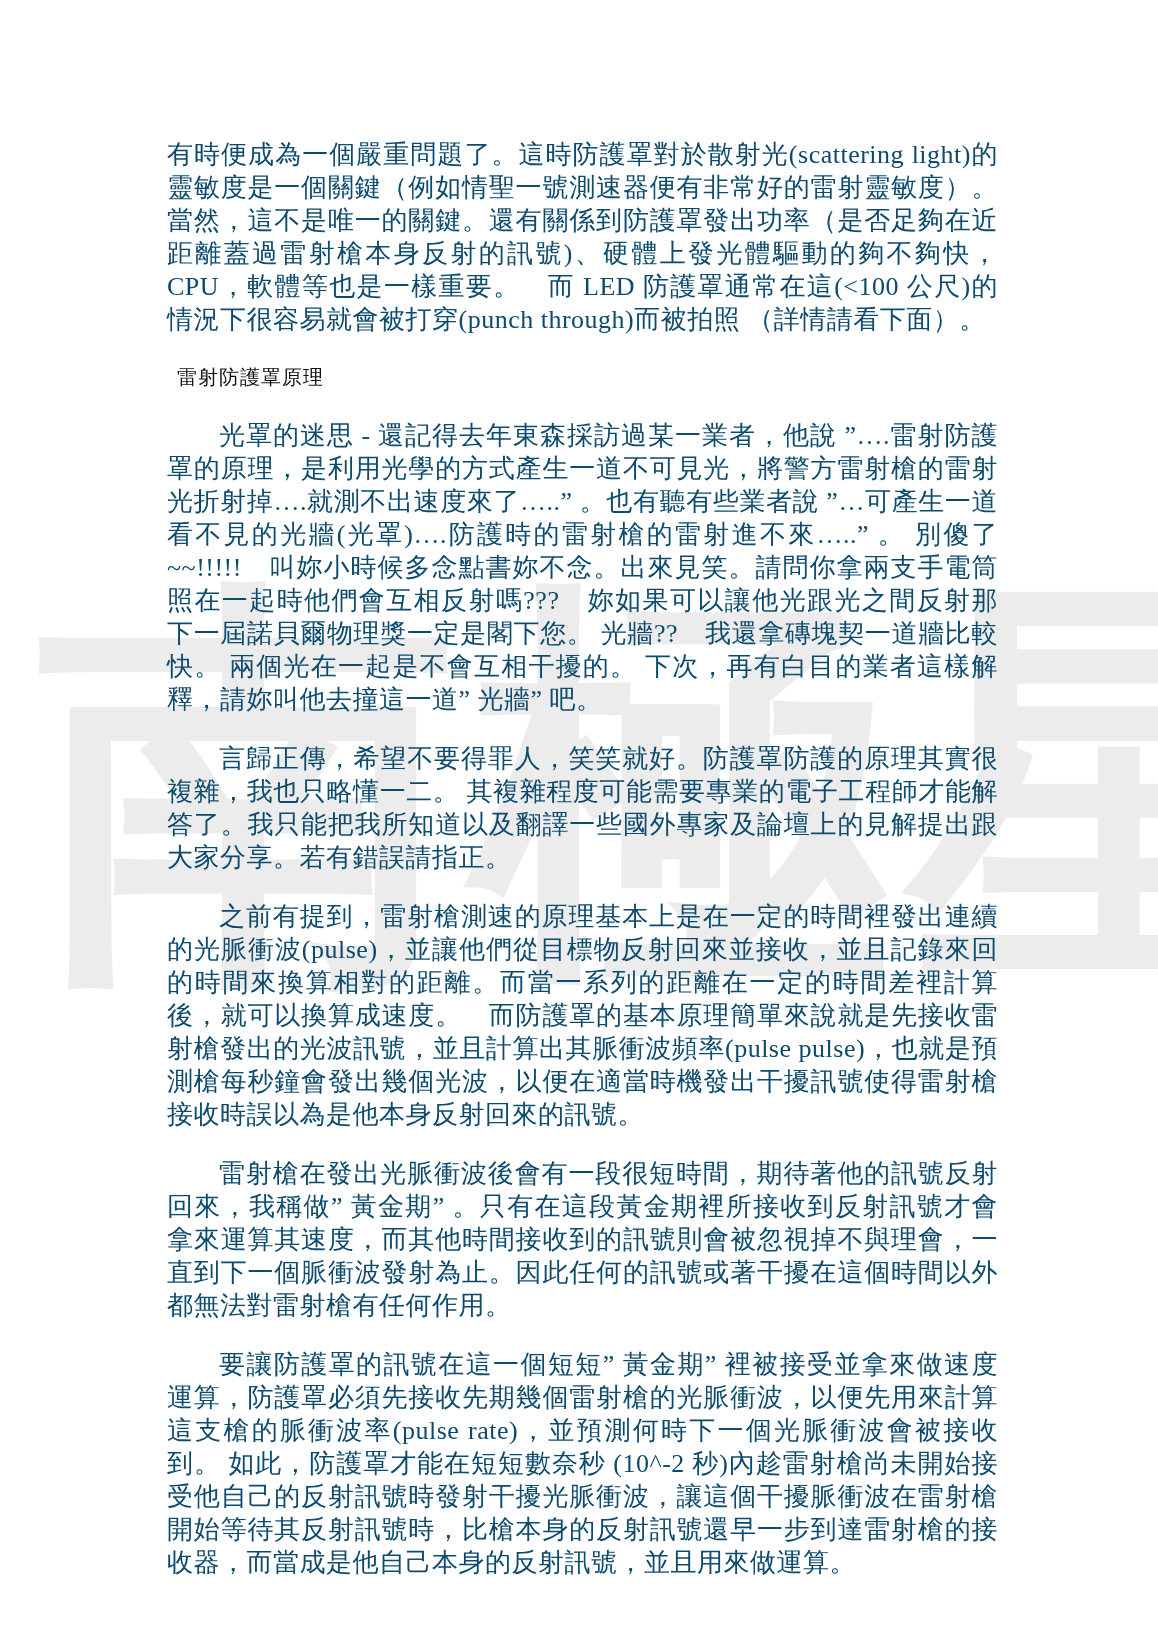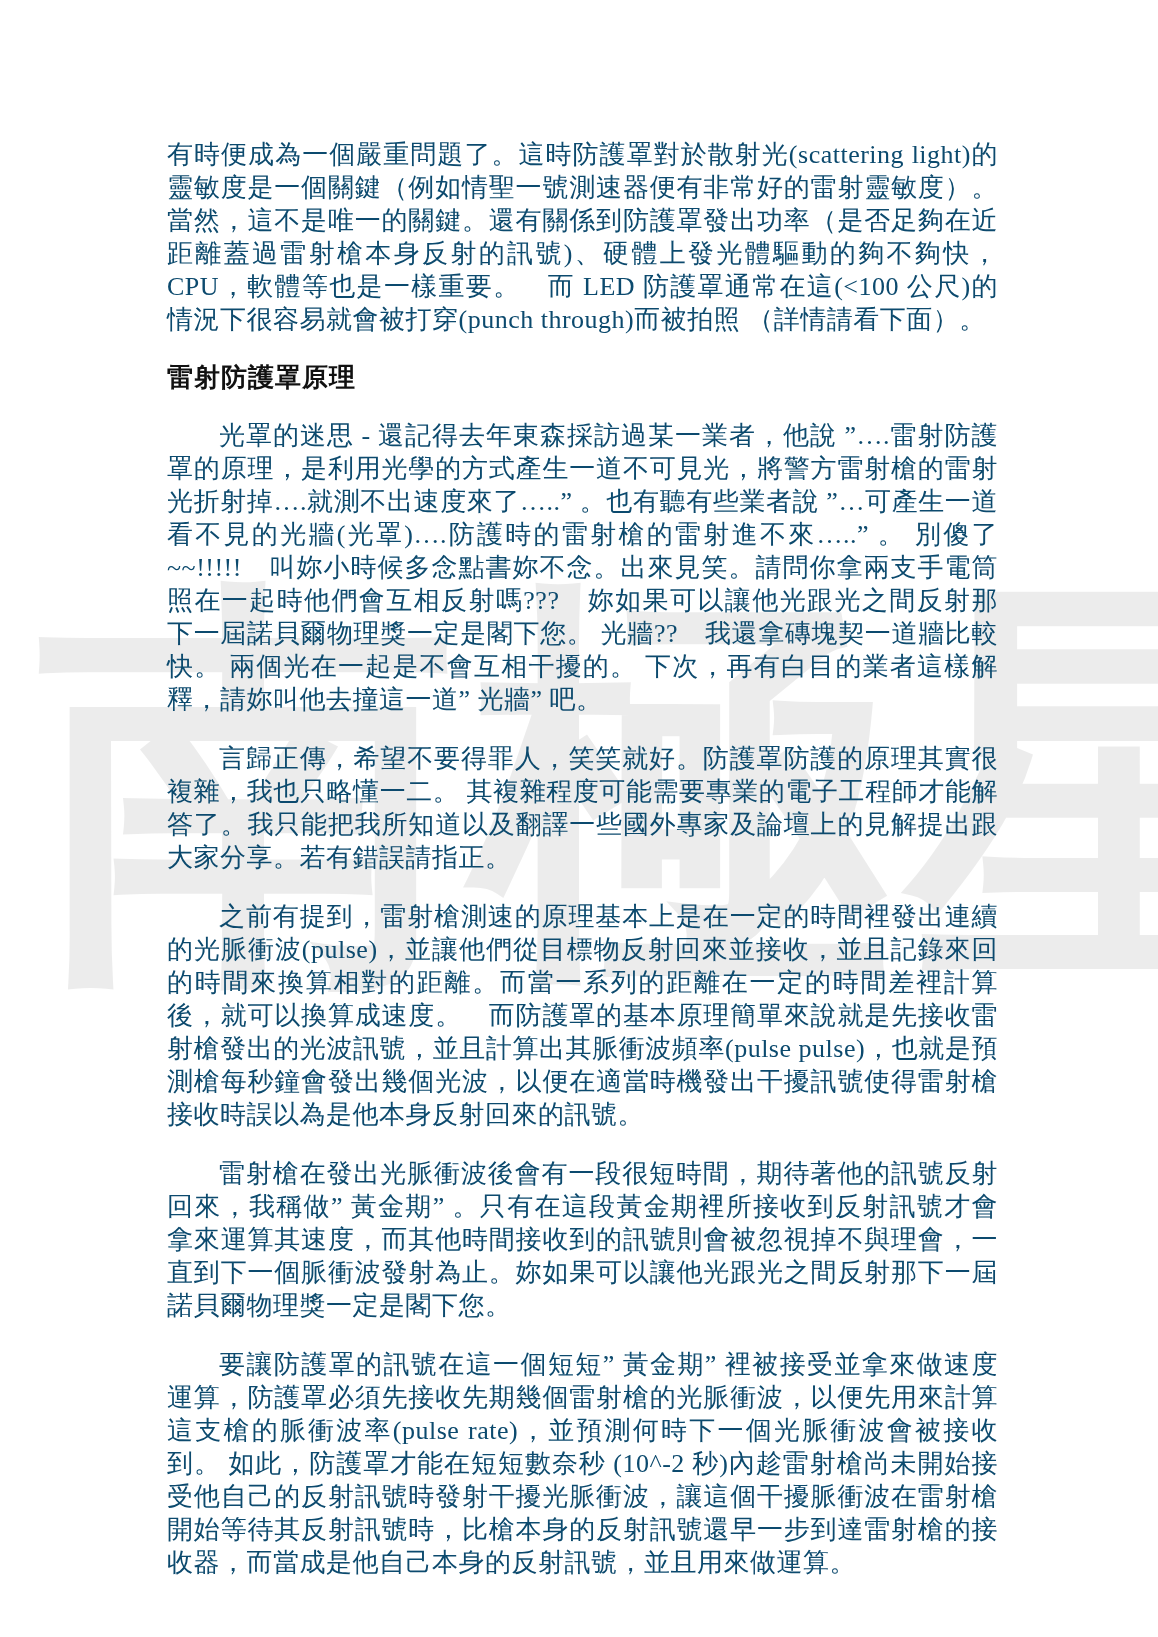--- a/index.html
+++ b/index.html
@@ -45,24 +45,24 @@
     font-size: 26px;
     line-height: 33px;
     color: #0c4a6e;
     text-align: justify;
     letter-spacing: 0.5px;
   }
   .para.indent {
     text-indent: 2em;
   }
   .heading {
-    margin: 0 0 26px 0;
-    font-size: 26px;
+    margin: 0 0 26px 10px;
+    font-size: 20px;
     line-height: 31px;
-    font-weight: bold;
+    font-weight: normal;
     color: #111111;
     letter-spacing: 1px;
   }
 </style>
 </head>
 <body>
 
 <div class="page">
 
   <div class="watermark">南極星</div>
@@ -72,18 +72,18 @@
     <p class="para">有時便成為一個嚴重問題了。這時防護罩對於散射光(scattering light)的靈敏度是一個關鍵（例如情聖一號測速器便有非常好的雷射靈敏度）。 當然，這不是唯一的關鍵。還有關係到防護罩發出功率（是否足夠在近距離蓋過雷射槍本身反射的訊號)、硬體上發光體驅動的夠不夠快，CPU，軟體等也是一樣重要。　而 LED 防護罩通常在這(&lt;100 公尺)的情況下很容易就會被打穿(punch through)而被拍照 （詳情請看下面）。</p>
 
     <h2 class="heading">雷射防護罩原理</h2>
 
     <p class="para indent">光罩的迷思 - 還記得去年東森採訪過某一業者，他說 ”….雷射防護罩的原理，是利用光學的方式產生一道不可見光，將警方雷射槍的雷射光折射掉….就測不出速度來了…..” 。也有聽有些業者說 ”…可產生一道看不見的光牆(光罩)….防護時的雷射槍的雷射進不來…..” 。 別傻了~~!!!!!　叫妳小時候多念點書妳不念。出來見笑。請問你拿兩支手電筒照在一起時他們會互相反射嗎???　妳如果可以讓他光跟光之間反射那下一屆諾貝爾物理獎一定是閣下您。 光牆??　我還拿磚塊契一道牆比較快。 兩個光在一起是不會互相干擾的。 下次，再有白目的業者這樣解釋，請妳叫他去撞這一道” 光牆” 吧。</p>
 
     <p class="para indent">言歸正傳，希望不要得罪人，笑笑就好。防護罩防護的原理其實很複雜，我也只略懂一二。 其複雜程度可能需要專業的電子工程師才能解答了。我只能把我所知道以及翻譯一些國外專家及論壇上的見解提出跟大家分享。若有錯誤請指正。</p>
 
     <p class="para indent">之前有提到，雷射槍測速的原理基本上是在一定的時間裡發出連續的光脈衝波(pulse)，並讓他們從目標物反射回來並接收，並且記錄來回的時間來換算相對的距離。而當一系列的距離在一定的時間差裡計算後，就可以換算成速度。　而防護罩的基本原理簡單來說就是先接收雷射槍發出的光波訊號，並且計算出其脈衝波頻率(pulse pulse)，也就是預測槍每秒鐘會發出幾個光波，以便在適當時機發出干擾訊號使得雷射槍接收時誤以為是他本身反射回來的訊號。</p>
 
-    <p class="para indent">雷射槍在發出光脈衝波後會有一段很短時間，期待著他的訊號反射回來，我稱做” 黃金期” 。只有在這段黃金期裡所接收到反射訊號才會拿來運算其速度，而其他時間接收到的訊號則會被忽視掉不與理會，一直到下一個脈衝波發射為止。妳如果可以讓他光跟光之間反射那下一屆諾貝爾物理獎一定是閣下您。</p>
+    <p class="para indent">雷射槍在發出光脈衝波後會有一段很短時間，期待著他的訊號反射回來，我稱做” 黃金期” 。只有在這段黃金期裡所接收到反射訊號才會拿來運算其速度，而其他時間接收到的訊號則會被忽視掉不與理會，一直到下一個脈衝波發射為止。因此任何的訊號或著干擾在這個時間以外都無法對雷射槍有任何作用。</p>
 
     <p class="para indent">要讓防護罩的訊號在這一個短短” 黃金期” 裡被接受並拿來做速度運算，防護罩必須先接收先期幾個雷射槍的光脈衝波，以便先用來計算這支槍的脈衝波率(pulse rate)，並預測何時下一個光脈衝波會被接收到。 如此，防護罩才能在短短數奈秒 (10^-2 秒)內趁雷射槍尚未開始接受他自己的反射訊號時發射干擾光脈衝波，讓這個干擾脈衝波在雷射槍開始等待其反射訊號時，比槍本身的反射訊號還早一步到達雷射槍的接收器，而當成是他自己本身的反射訊號，並且用來做運算。</p>
 
   </div>
 </div>
 
 </body></html>

